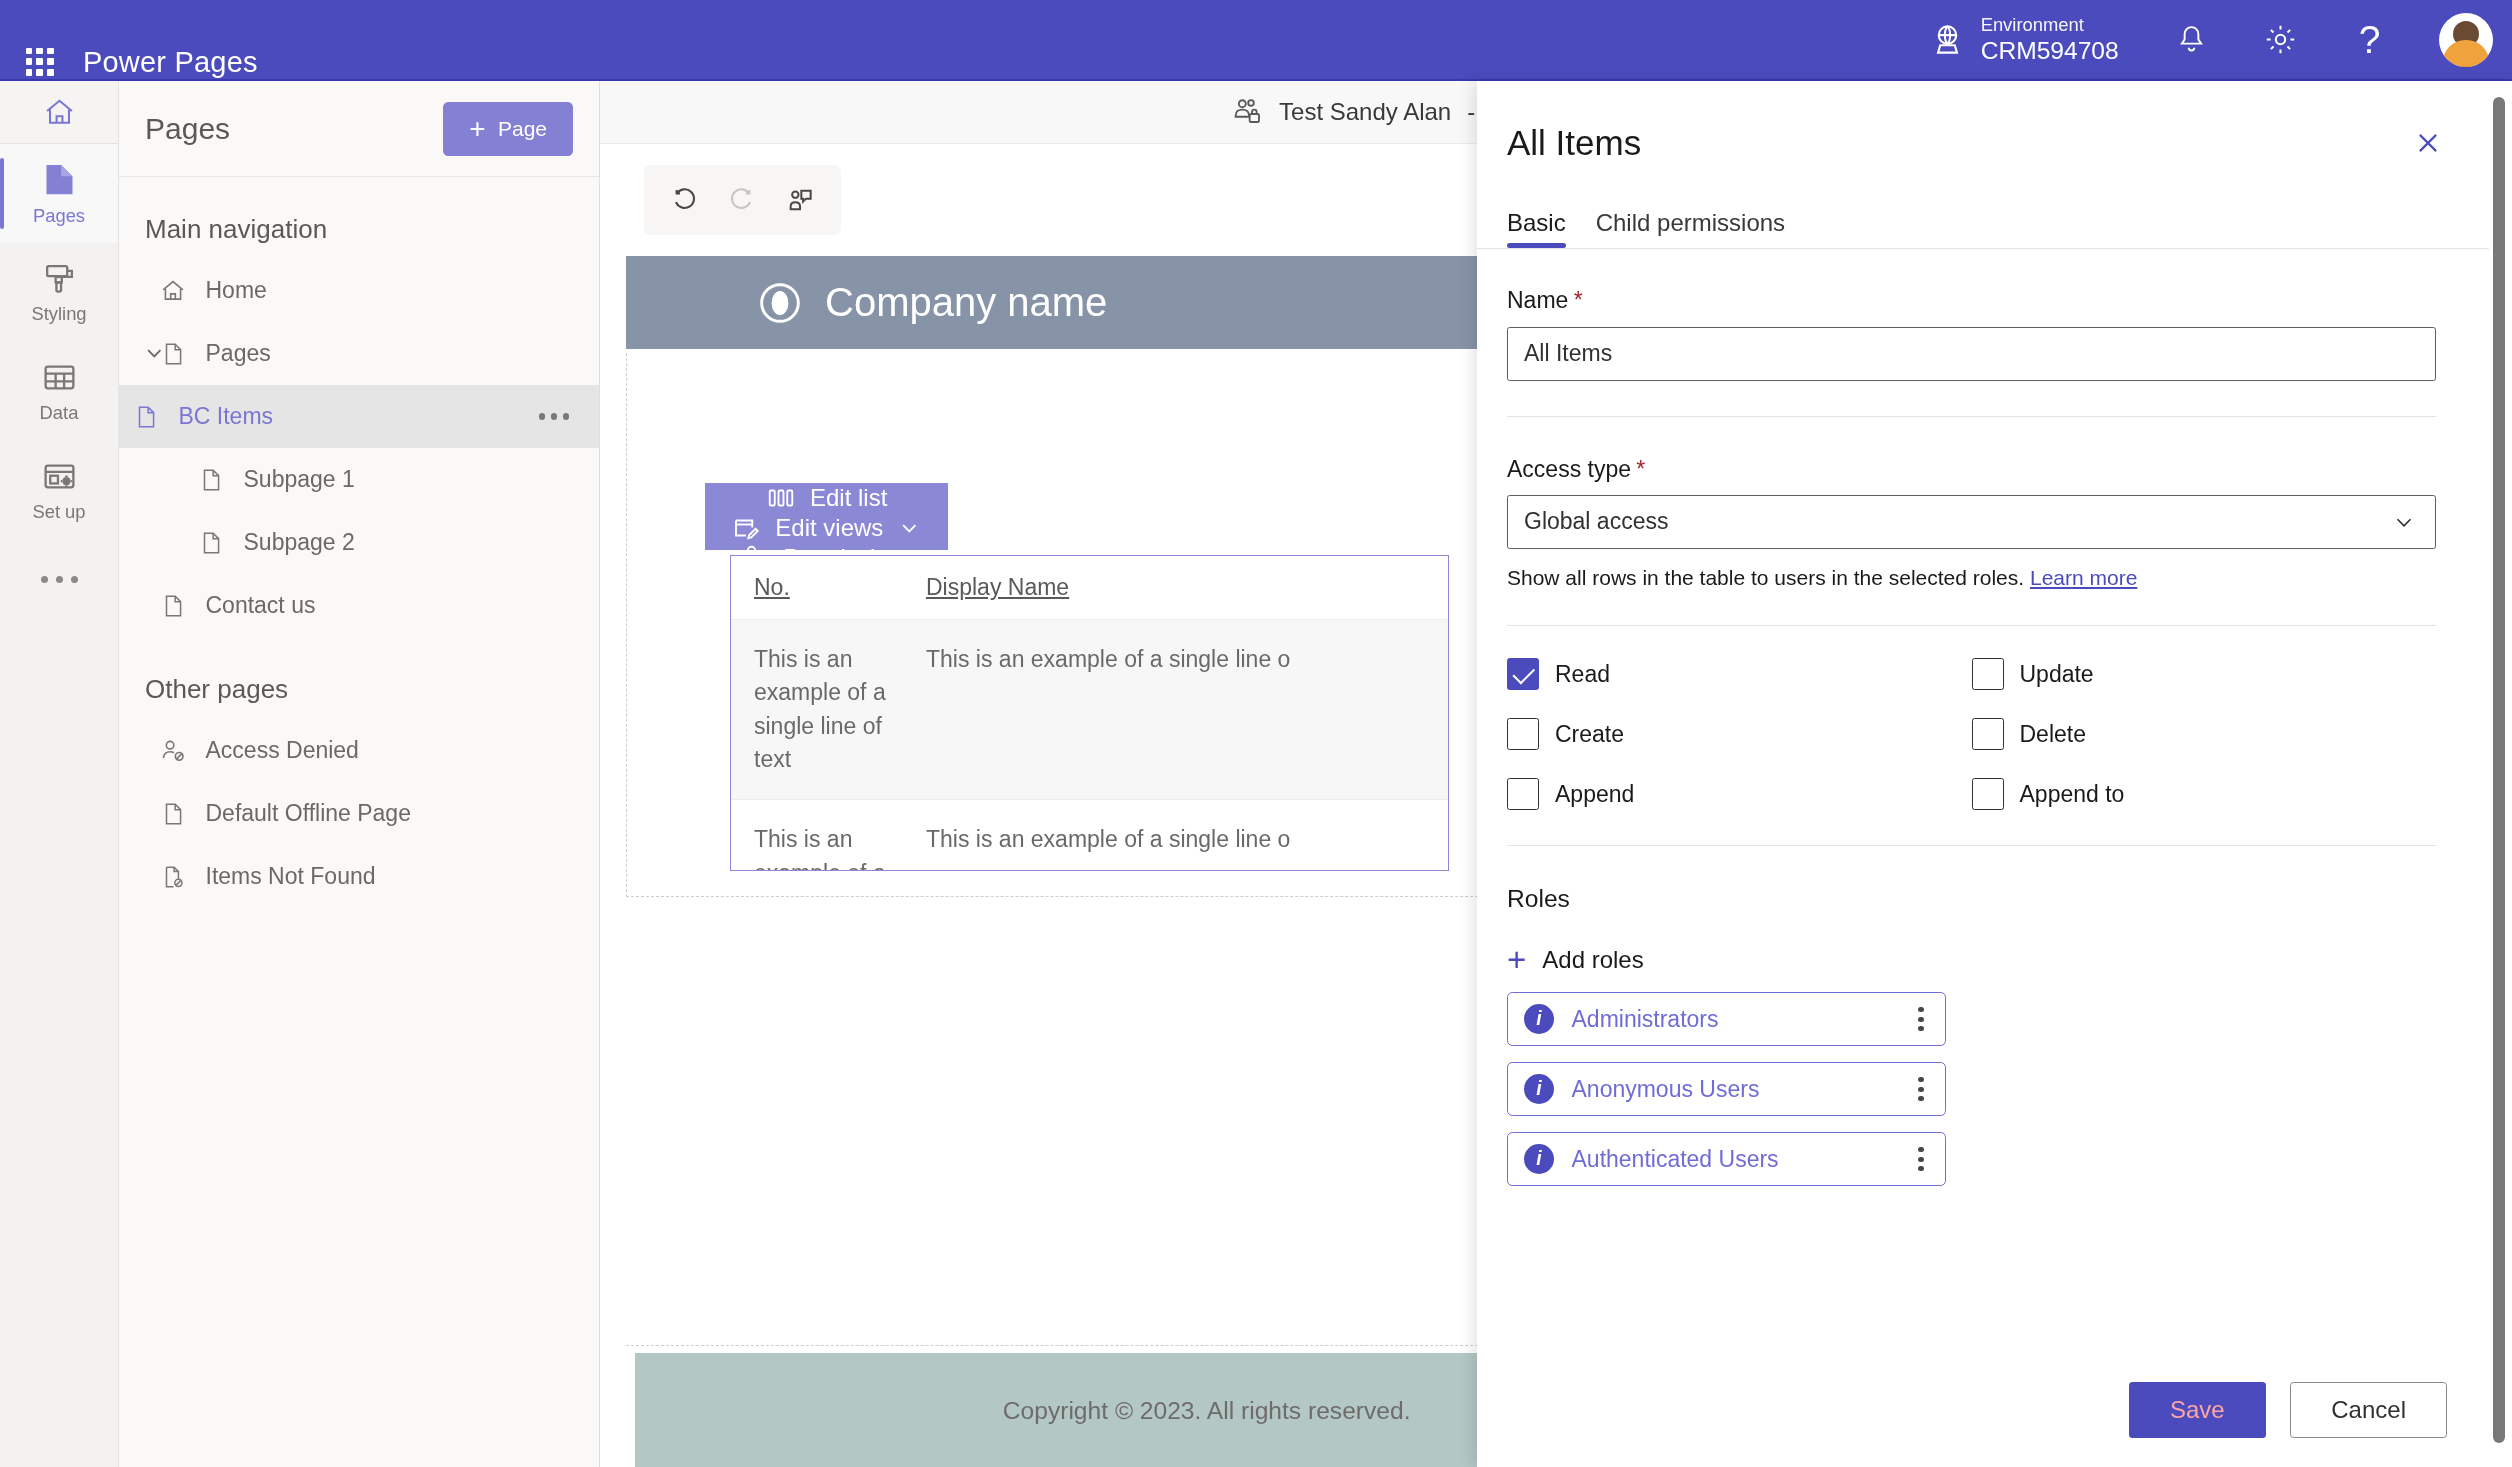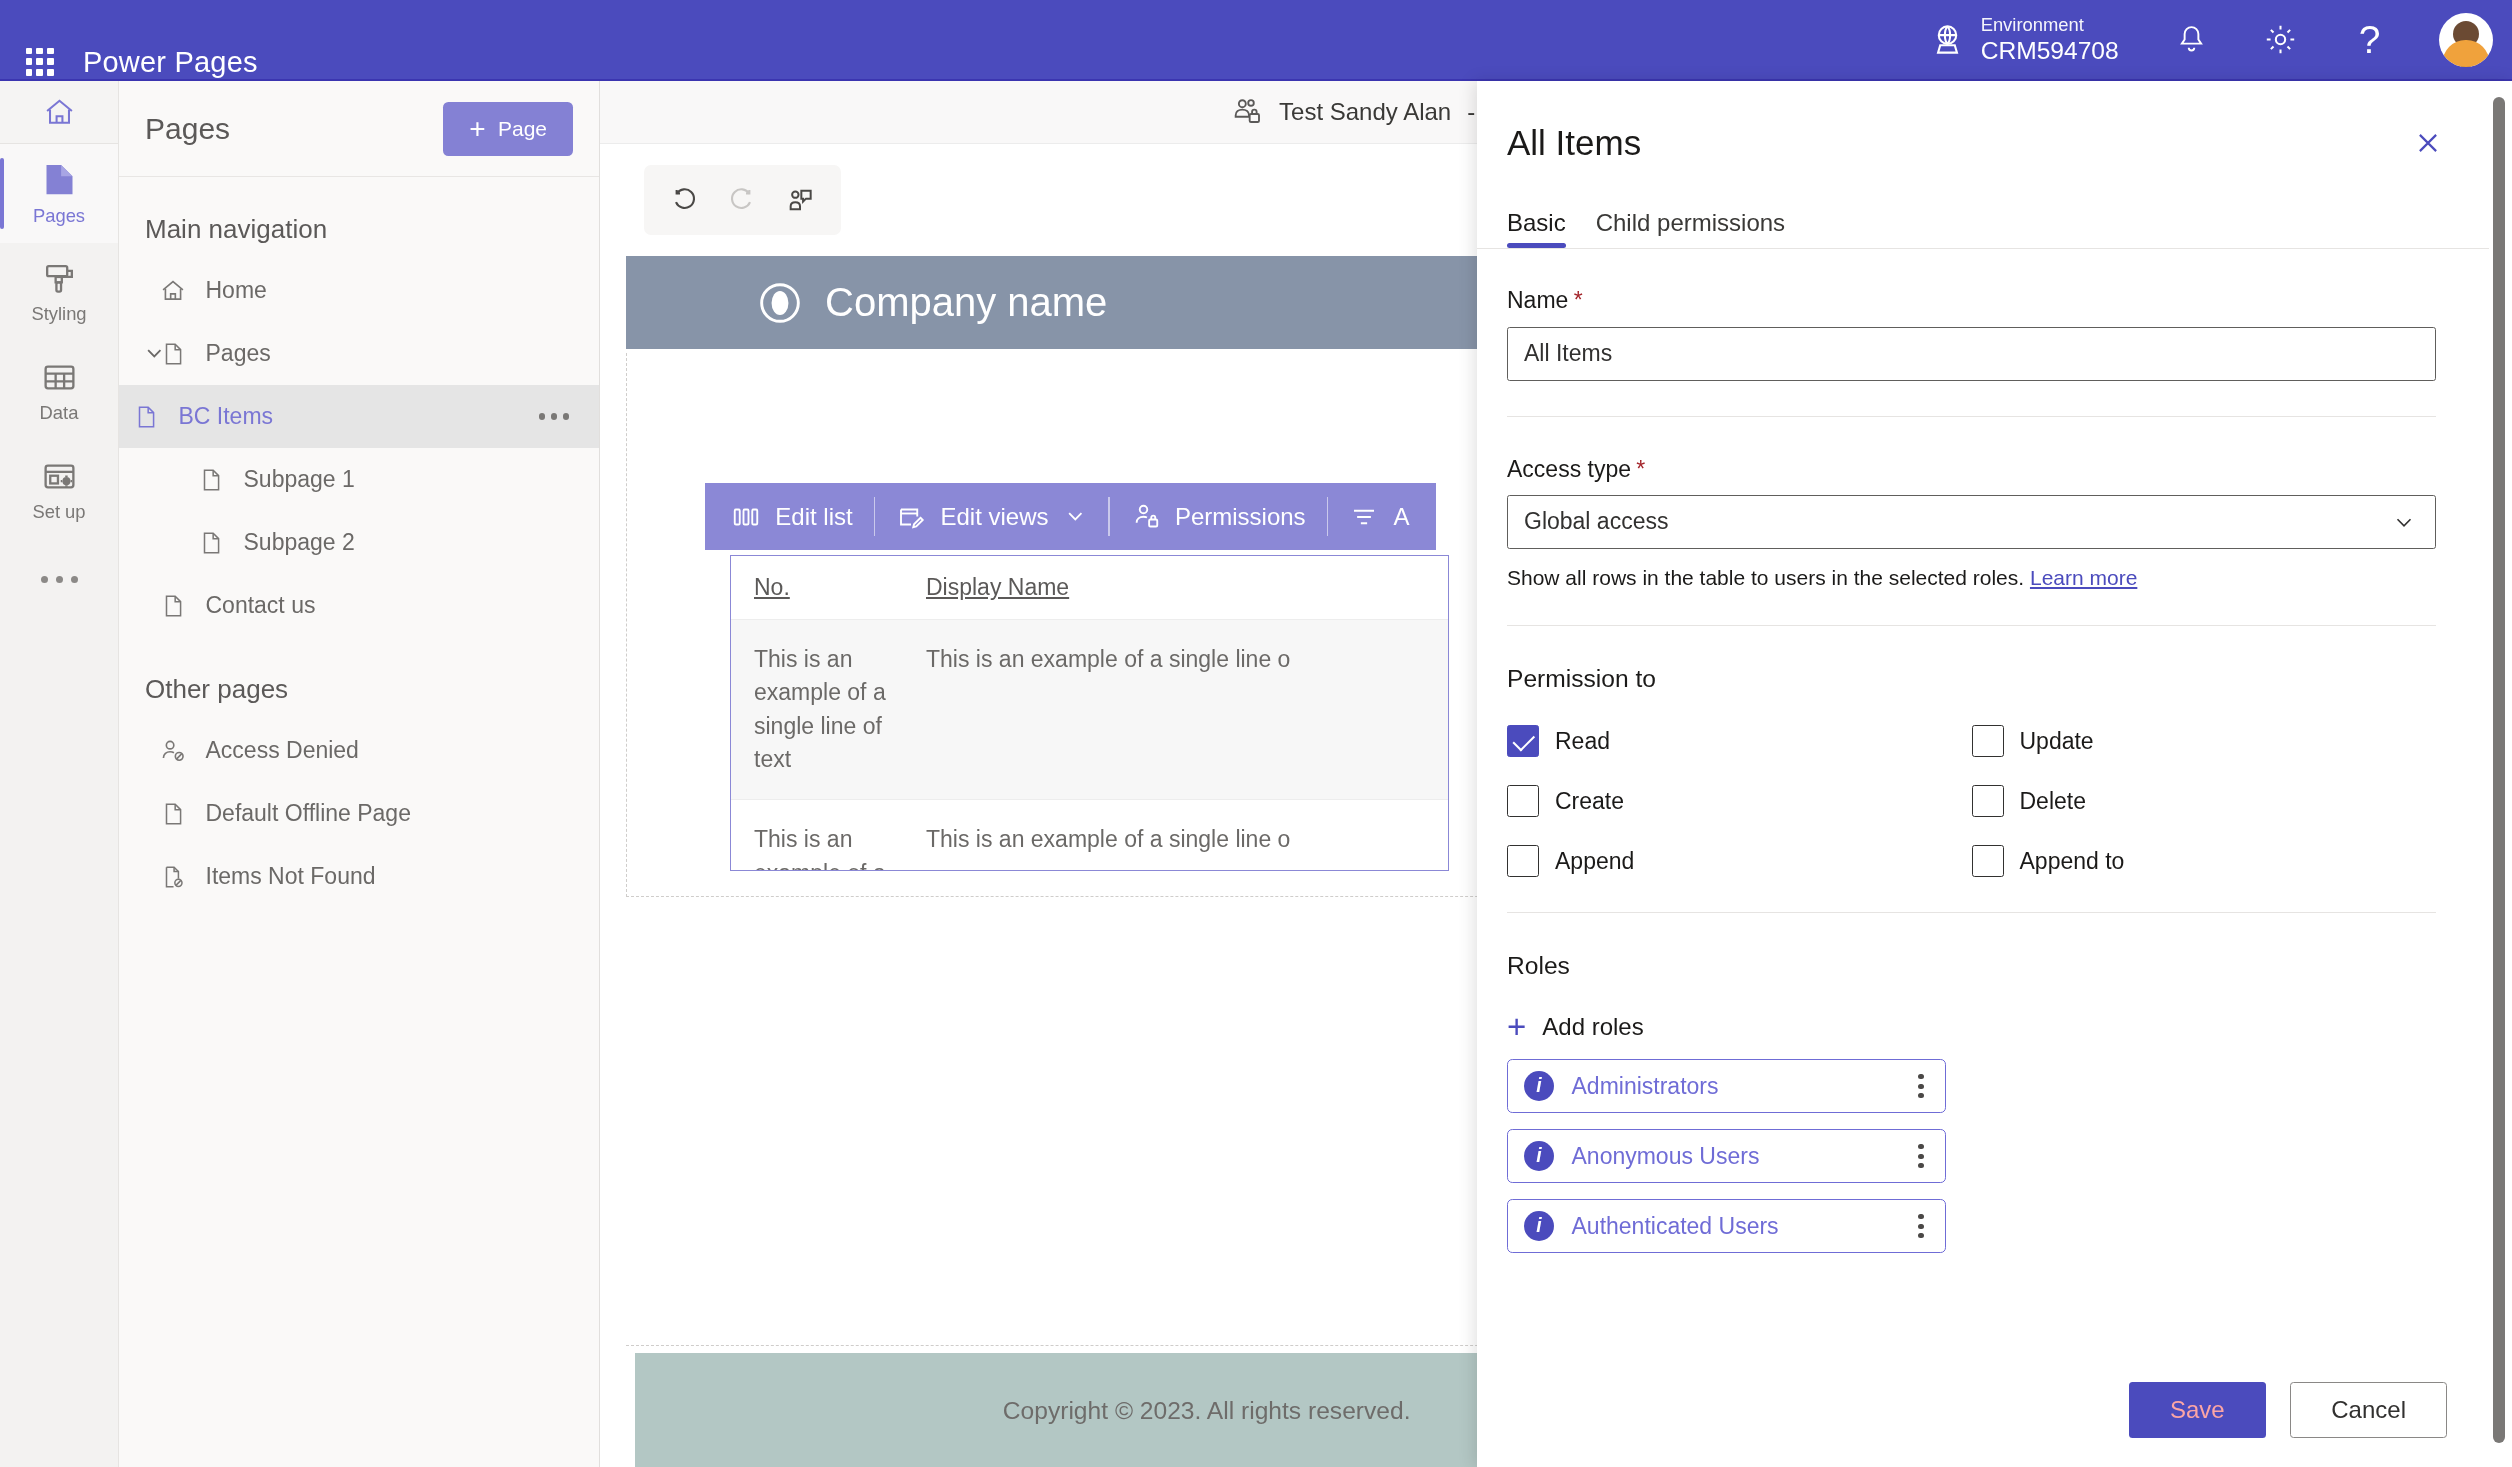--- a/index.html
+++ b/index.html
@@ -97,21 +97,21 @@
 
   .site-header { position:absolute; left:26px; top:175px; right:0; height:93px;
     background:#8794a8; display:flex; align-items:center; padding-left:132px; }
   .site-logo { width:44px; height:44px; margin-right:23px; }
   .site-name { color:#fff; font-size:40px; }
   .canvas-body { position:absolute; left:26px; top:272px; right:0; height:544px;
     border:1.8px dashed #cfcdcb; border-top:none; background:#fff; }
 
   .list-toolbar { position:absolute; left:105px; top:402px; height:67px;
     background:#8b88d6; display:flex; align-items:center; padding:0 5.3px;
-    color:#fff; font-size:24px; }
+    color:#fff; font-size:24px;flex-direction:column; }
   .lt-item { display:flex; align-items:center; gap:14px; padding:0 21px; height:100%; cursor:pointer; }
   .lt-sep { width:1.8px; height:39px; background:rgba(255,255,255,.55); }
 
   .list-box { position:absolute; left:130px; top:474px; width:719px; height:316px;
     background:#fff; border:1.8px solid #8b88d6; overflow:hidden; }
   .lb-head { display:flex; height:63px; align-items:center; padding:0 0 0 23px; }
   .lb-head span { font-size:23px; color:#5b5958; text-decoration:underline; }
   .lb-c1 { width:172px; flex:0 0 172px; }
   .lb-row { display:flex; border-top:0.9px solid #ededed; padding:23px 0 23px 23px; }
   .lb-row.alt { background:#f7f7f7; }
@@ -583,21 +583,20 @@
             </span>
           </div>
           <div class="hint">
             <span>Show all rows in the table to users in the selected roles.</span>
             <a href="#">Learn more</a>
           </div>
         </div>
 
         <div class="sec-div"></div>
 
-        <div class="sec-h">Permission to</div>
 
         <div class="perm-grid">
           <div class="perm-item">
             <span class="cbx on"></span>
             <span class="perm-label">Read</span>
           </div>
           <div class="perm-item">
             <span class="cbx"></span>
             <span class="perm-label">Update</span>
           </div>

